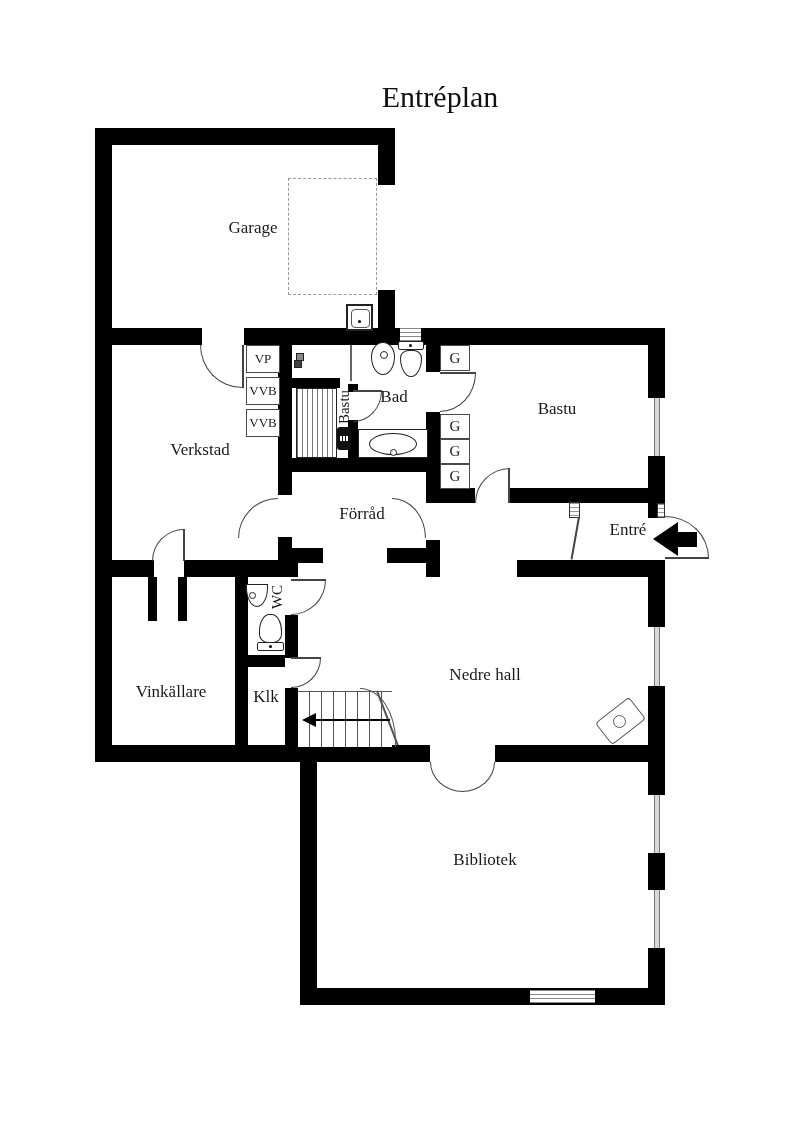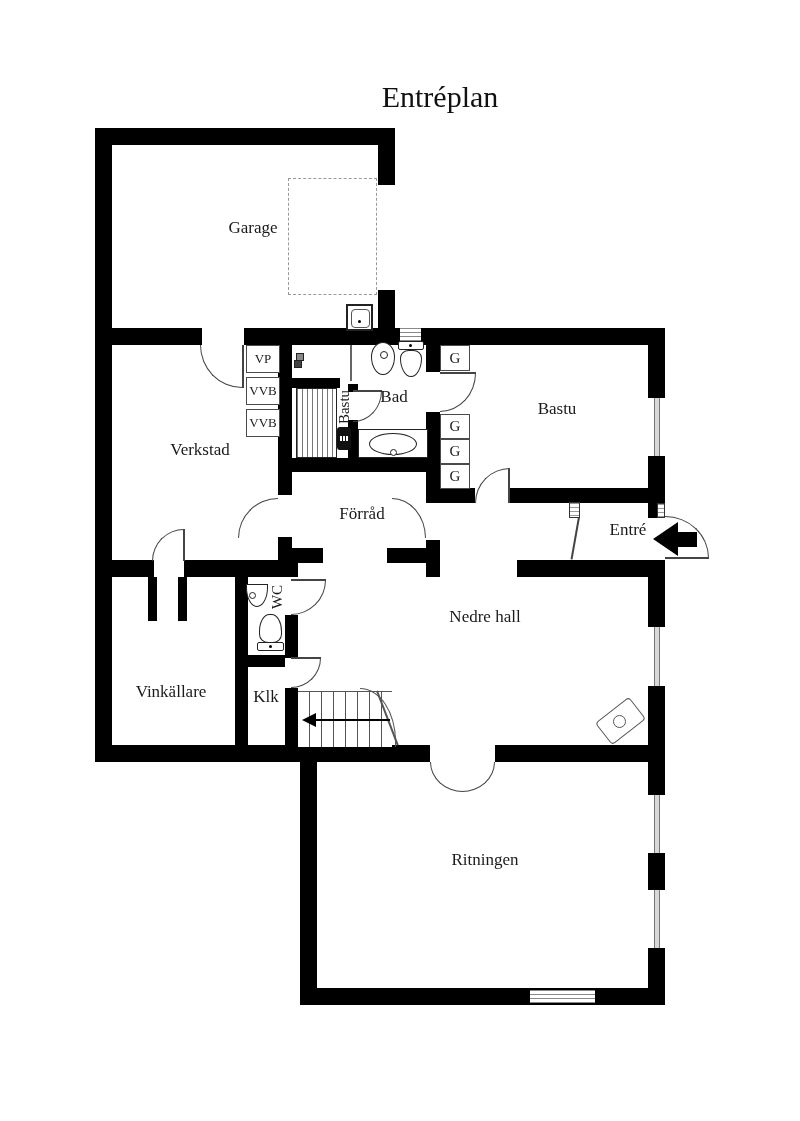--- a/index.html
+++ b/index.html
@@ -215,19 +215,19 @@
   <div style="position:absolute;left:653px;top:522px;width:0;height:0;border-top:17px solid transparent;border-bottom:17px solid transparent;border-right:25px solid #000"></div>
   <div style="position:absolute;left:677px;top:532px;width:20px;height:15px;background:#000"></div>
 
   <div class="lbl" style="left:253px;top:228px">Garage</div>
   <div class="lbl" style="left:200px;top:450px">Verkstad</div>
   <div class="lbl" style="left:394px;top:397px">Bad</div>
   <div class="lbl" style="left:557px;top:409px">Bastu</div>
   <div class="lbl" style="left:362px;top:514px">Förråd</div>
   <div class="lbl" style="left:628px;top:530px">Entré</div>
   <div class="lbl" style="left:171px;top:692px">Vinkällare</div>
-  <div class="lbl" style="left:485px;top:617px">Nedre hall</div>
+  <div class="lbl" style="left:485px;top:675px">Nedre hall</div>
   <div class="lbl" style="left:266px;top:697px">Klk</div>
-  <div class="lbl" style="left:485px;top:860px">Ritningen</div>
+  <div class="lbl" style="left:485px;top:860px">Bibliotek</div>
   <div class="vlbl" style="left:344px;top:407px">Bastu</div>
   <div class="vlbl" style="left:277px;top:597px">WC</div>
 
 </div>
 
 </body></html>

